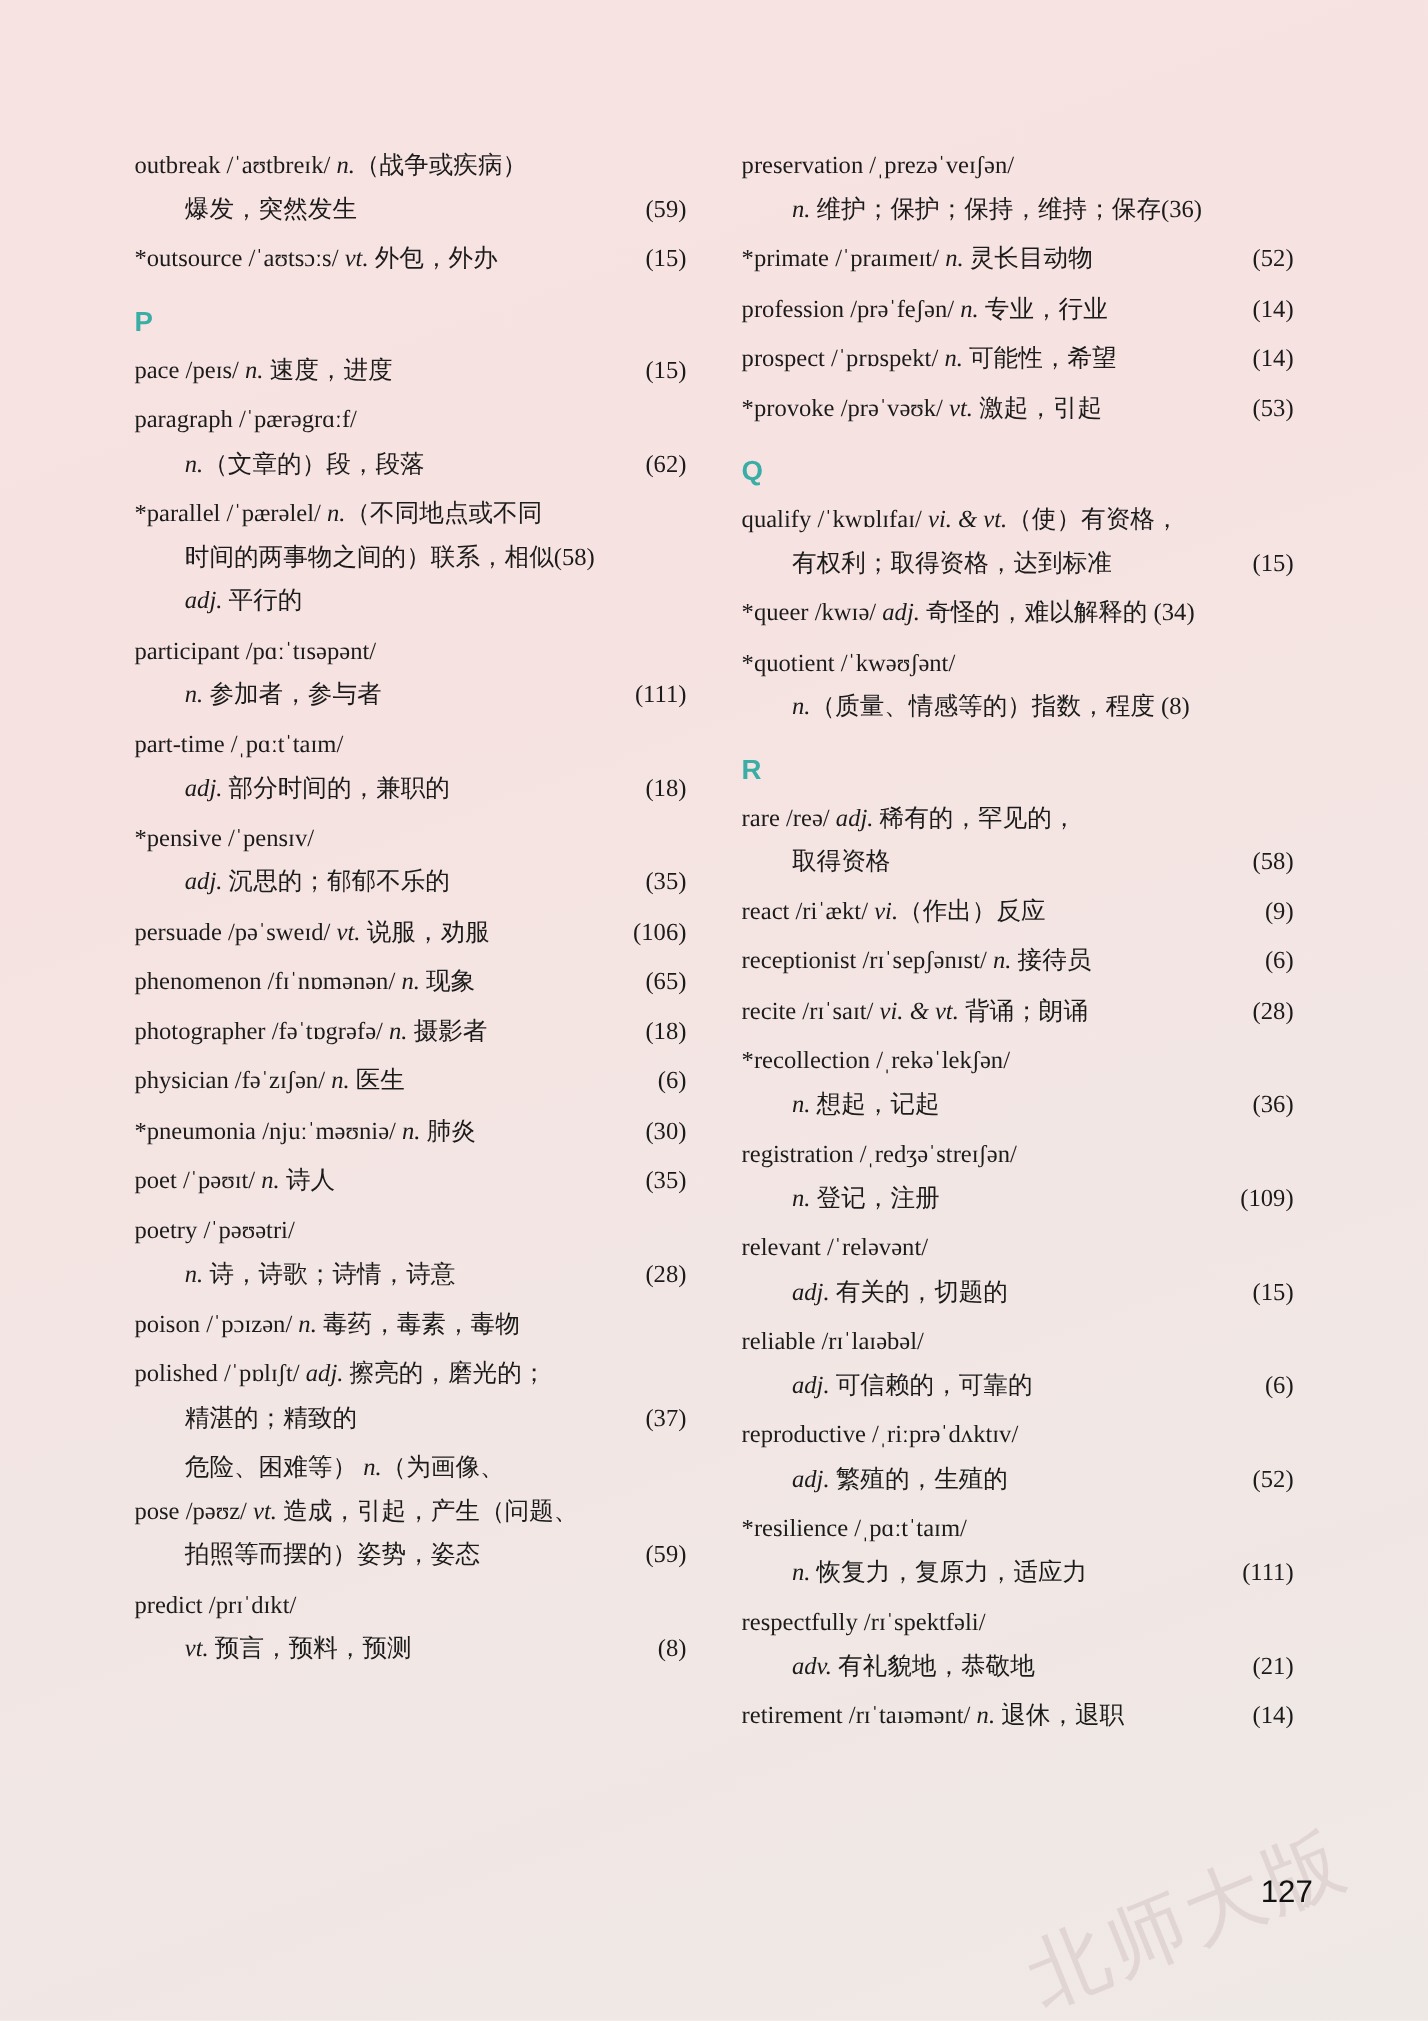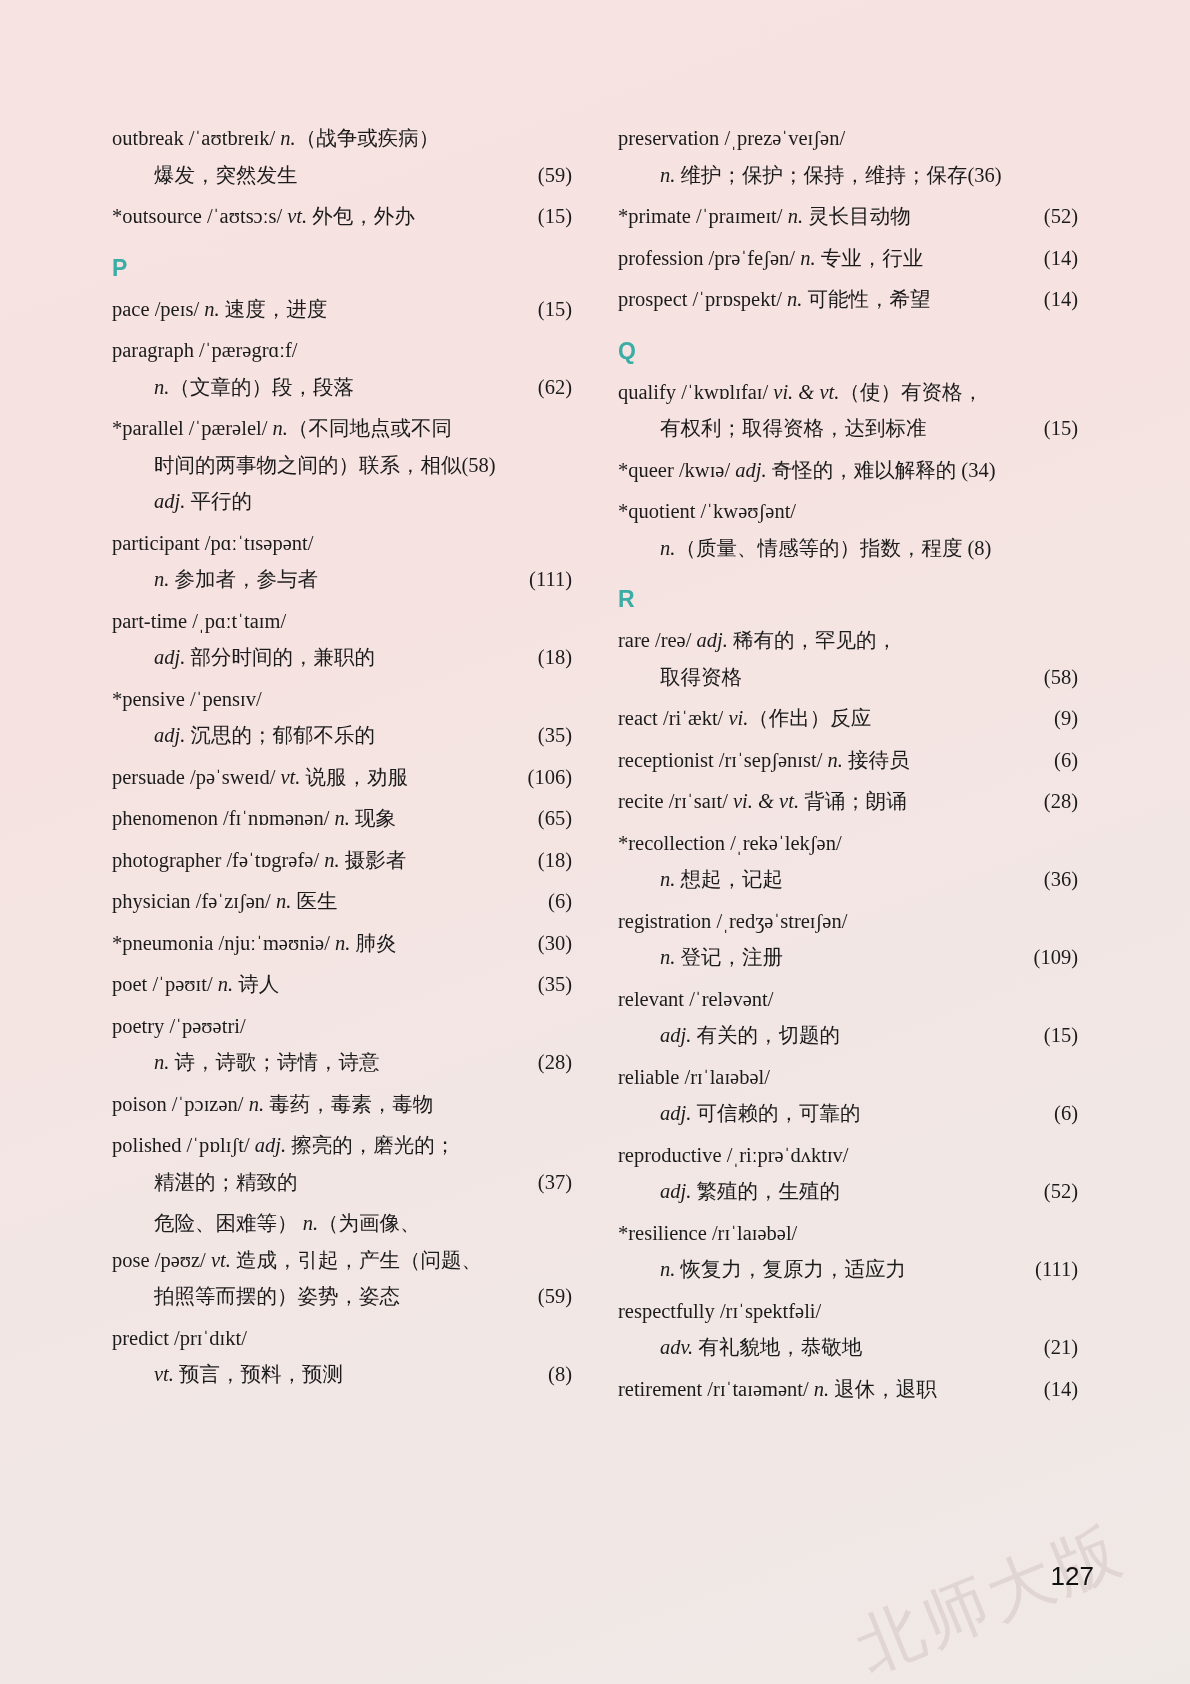--- a/index.html
+++ b/index.html
@@ -288,20 +288,27 @@
             <span class="pg">(14)</span>
           </div>
         </div>
         <div class="entry">
           <div class="line">
             <span class="txt">prospect /ˈprɒspekt/ <i>n.</i> 可能性，希望</span>
             <span class="spacer"></span>
             <span class="pg">(14)</span>
           </div>
         </div>
+        <div class="entry">
+          <div class="line">
+            <span class="txt">*provoke /prəˈvəʊk/ <i>vt.</i> 激起，引起</span>
+            <span class="spacer"></span>
+            <span class="pg">(53)</span>
+          </div>
+        </div>
         <div class="sec-letter">Q</div>
         <div class="entry">
           <div class="line">
             <span class="txt">qualify /ˈkwɒlɪfaɪ/ <i>vi. &amp; vt.</i>（使）有资格，</span>
           </div>
           <div class="line indent">
             <span class="txt">有权利；取得资格，达到标准</span>
             <span class="spacer"></span>
             <span class="pg">(15)</span>
           </div>
@@ -396,21 +403,21 @@
             <span class="txt">reproductive /ˌriːprəˈdʌktɪv/</span>
           </div>
           <div class="line indent">
             <span class="txt"><i>adj.</i> 繁殖的，生殖的</span>
             <span class="spacer"></span>
             <span class="pg">(52)</span>
           </div>
         </div>
         <div class="entry">
           <div class="line">
-            <span class="txt">*resilience /rɪˈlaɪəbəl/</span>
+            <span class="txt">*resilience /ˌpɑːtˈtaɪm/</span>
           </div>
           <div class="line indent">
             <span class="txt"><i>n.</i> 恢复力，复原力，适应力</span>
             <span class="spacer"></span>
             <span class="pg">(111)</span>
           </div>
         </div>
         <div class="entry">
           <div class="line">
             <span class="txt">respectfully /rɪˈspektfəli/</span>

